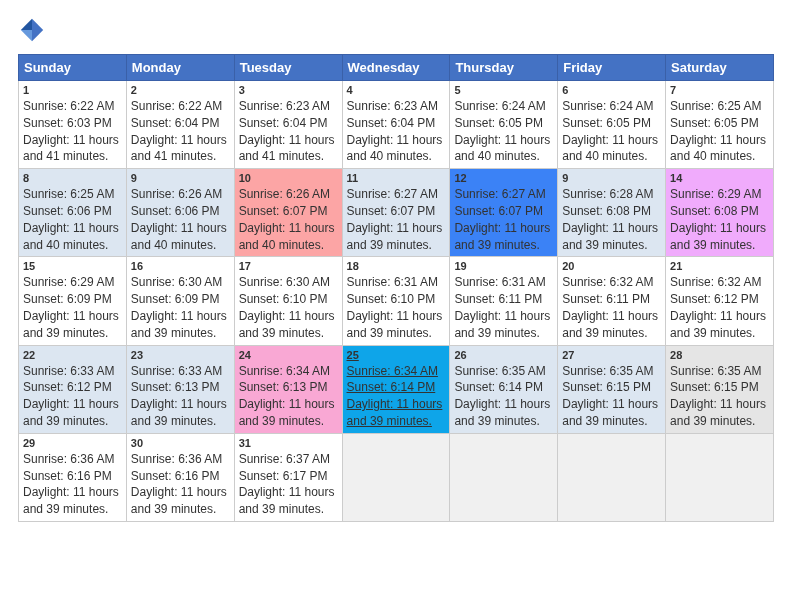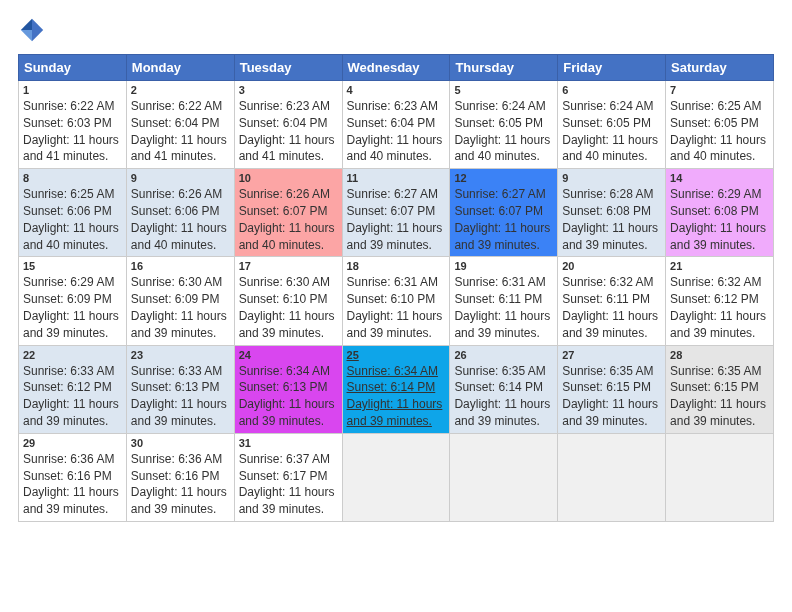--- a/index.html
+++ b/index.html
@@ -222,21 +222,21 @@
         </tr>
         <tr>
           <td style="background: rgb(220, 230, 241); margin-top: 37px;">
             <span class="day-num">22</span>
             <div class="day-cell-content">Sunrise: 6:33 AM<br>Sunset: 6:12 PM<br>Daylight: 11 hours and 39 minutes.</div>
           </td>
           <td style="background: rgb(220, 230, 241);">
             <span class="day-num">23</span>
             <div class="day-cell-content">Sunrise: 6:33 AM<br>Sunset: 6:13 PM<br>Daylight: 11 hours and 39 minutes.</div>
           </td>
-          <td style="background: #d946ef;">
+          <td style="background: #f9a8d4;">
             <span class="day-num">24</span>
             <div class="day-cell-content">Sunrise: 6:34 AM<br>Sunset: 6:13 PM<br>Daylight: 11 hours and 39 minutes.</div>
           </td>
           <td style="background: #0ea5e9; text-decoration: underline;">
             <span class="day-num">25</span>
             <div class="day-cell-content">Sunrise: 6:34 AM<br>Sunset: 6:14 PM<br>Daylight: 11 hours and 39 minutes.</div>
           </td>
           <td style="background: rgb(220, 230, 241);">
             <span class="day-num">26</span>
             <div class="day-cell-content">Sunrise: 6:35 AM<br>Sunset: 6:14 PM<br>Daylight: 11 hours and 39 minutes.</div>

